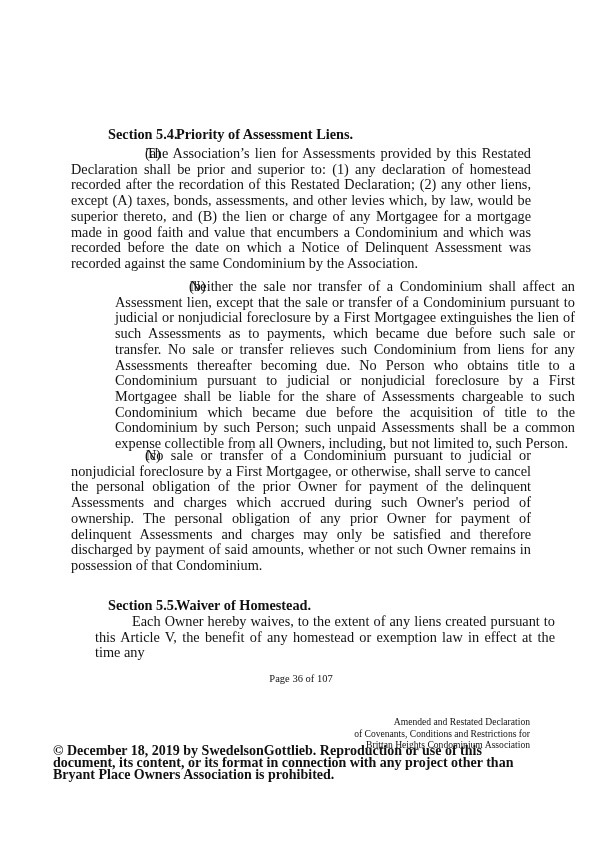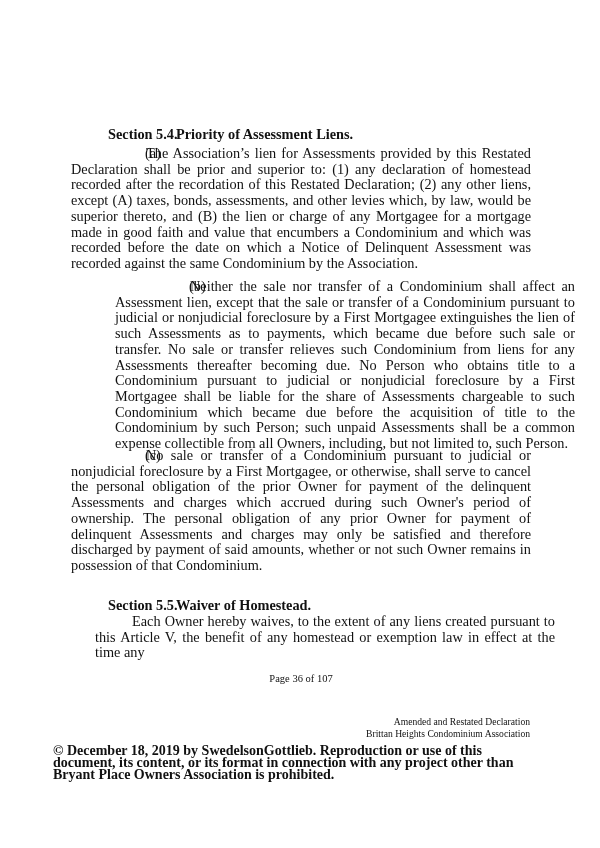--- a/index.html
+++ b/index.html
@@ -42,16 +42,17 @@
     <span class="num">Section 5.5.</span><span>Waiver of Homestead.</span>
   </div>
 
   <div class="para indent" style="top:614px;margin-left:24px;">Each Owner hereby waives, to the extent of any liens created pursuant to this Article V, the benefit of any homestead or exemption law in effect at the time any</div>
 
   <div class="pagenum">Page 36 of 107</div>
 </div>
 
 <div class="footer-right">
   <div>Amended and Restated Declaration</div>
+  <div>of Covenants, Conditions and Restrictions for</div>
   <div>Brittan Heights Condominium Association</div>
 </div>
 
 <div class="copyright">© December 18, 2019 by SwedelsonGottlieb. Reproduction or use of this document, its content, or its format in connection with any project other than Bryant Place Owners Association is prohibited.</div>
 
 </body></html>

